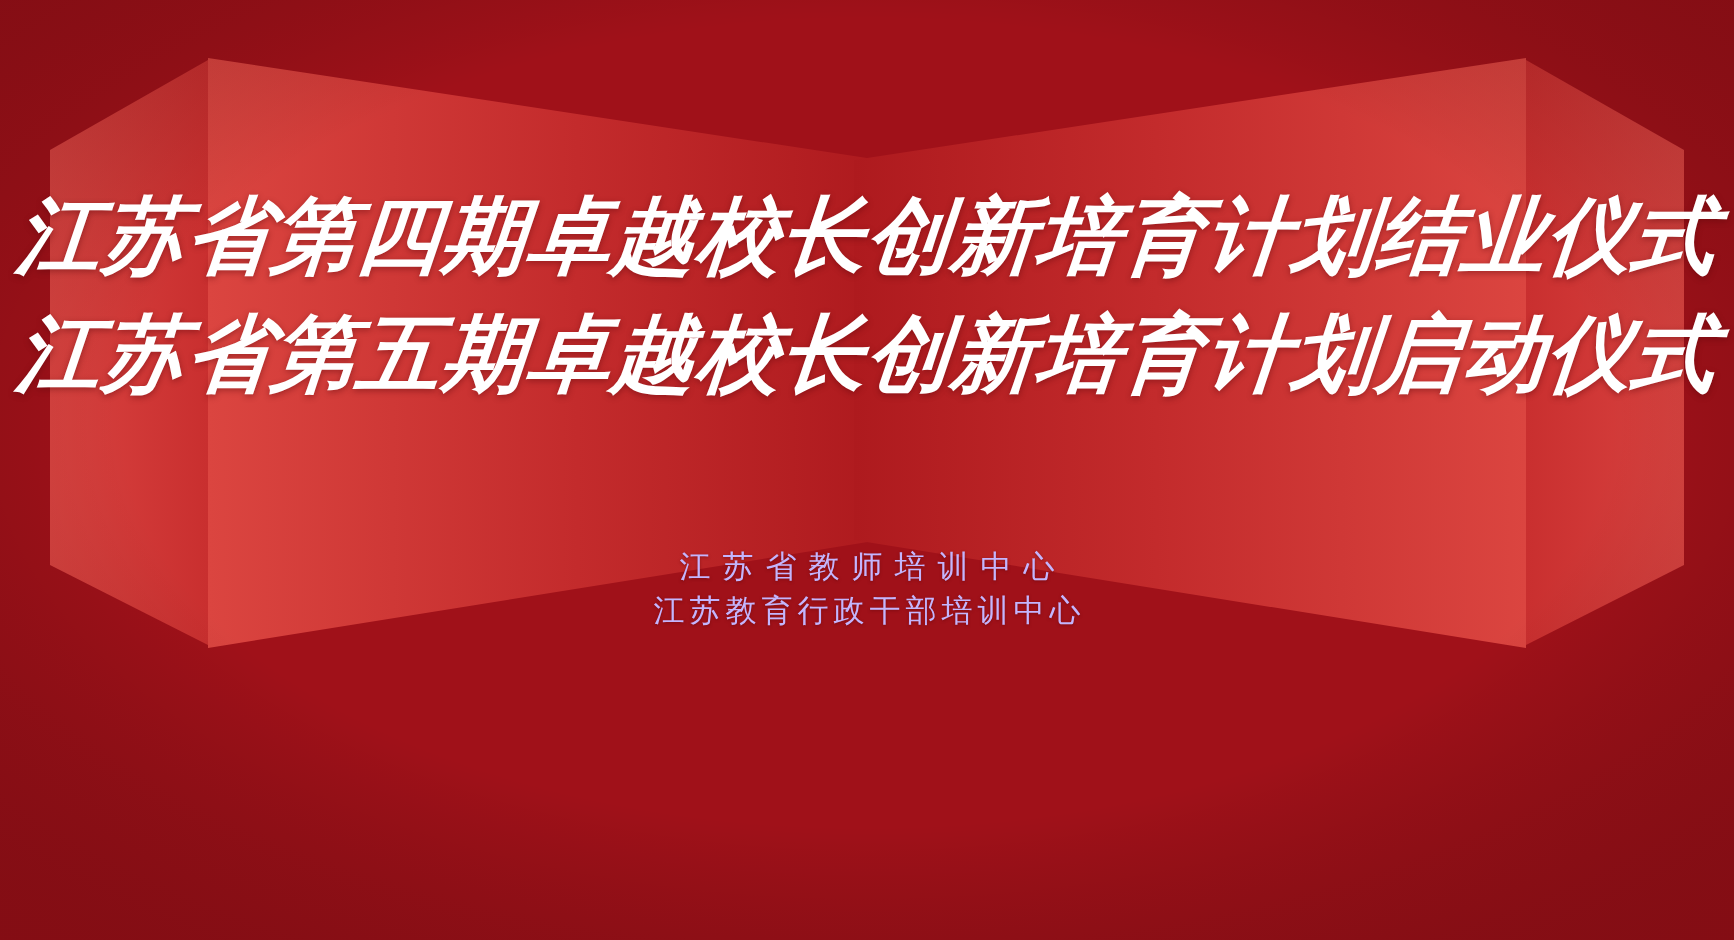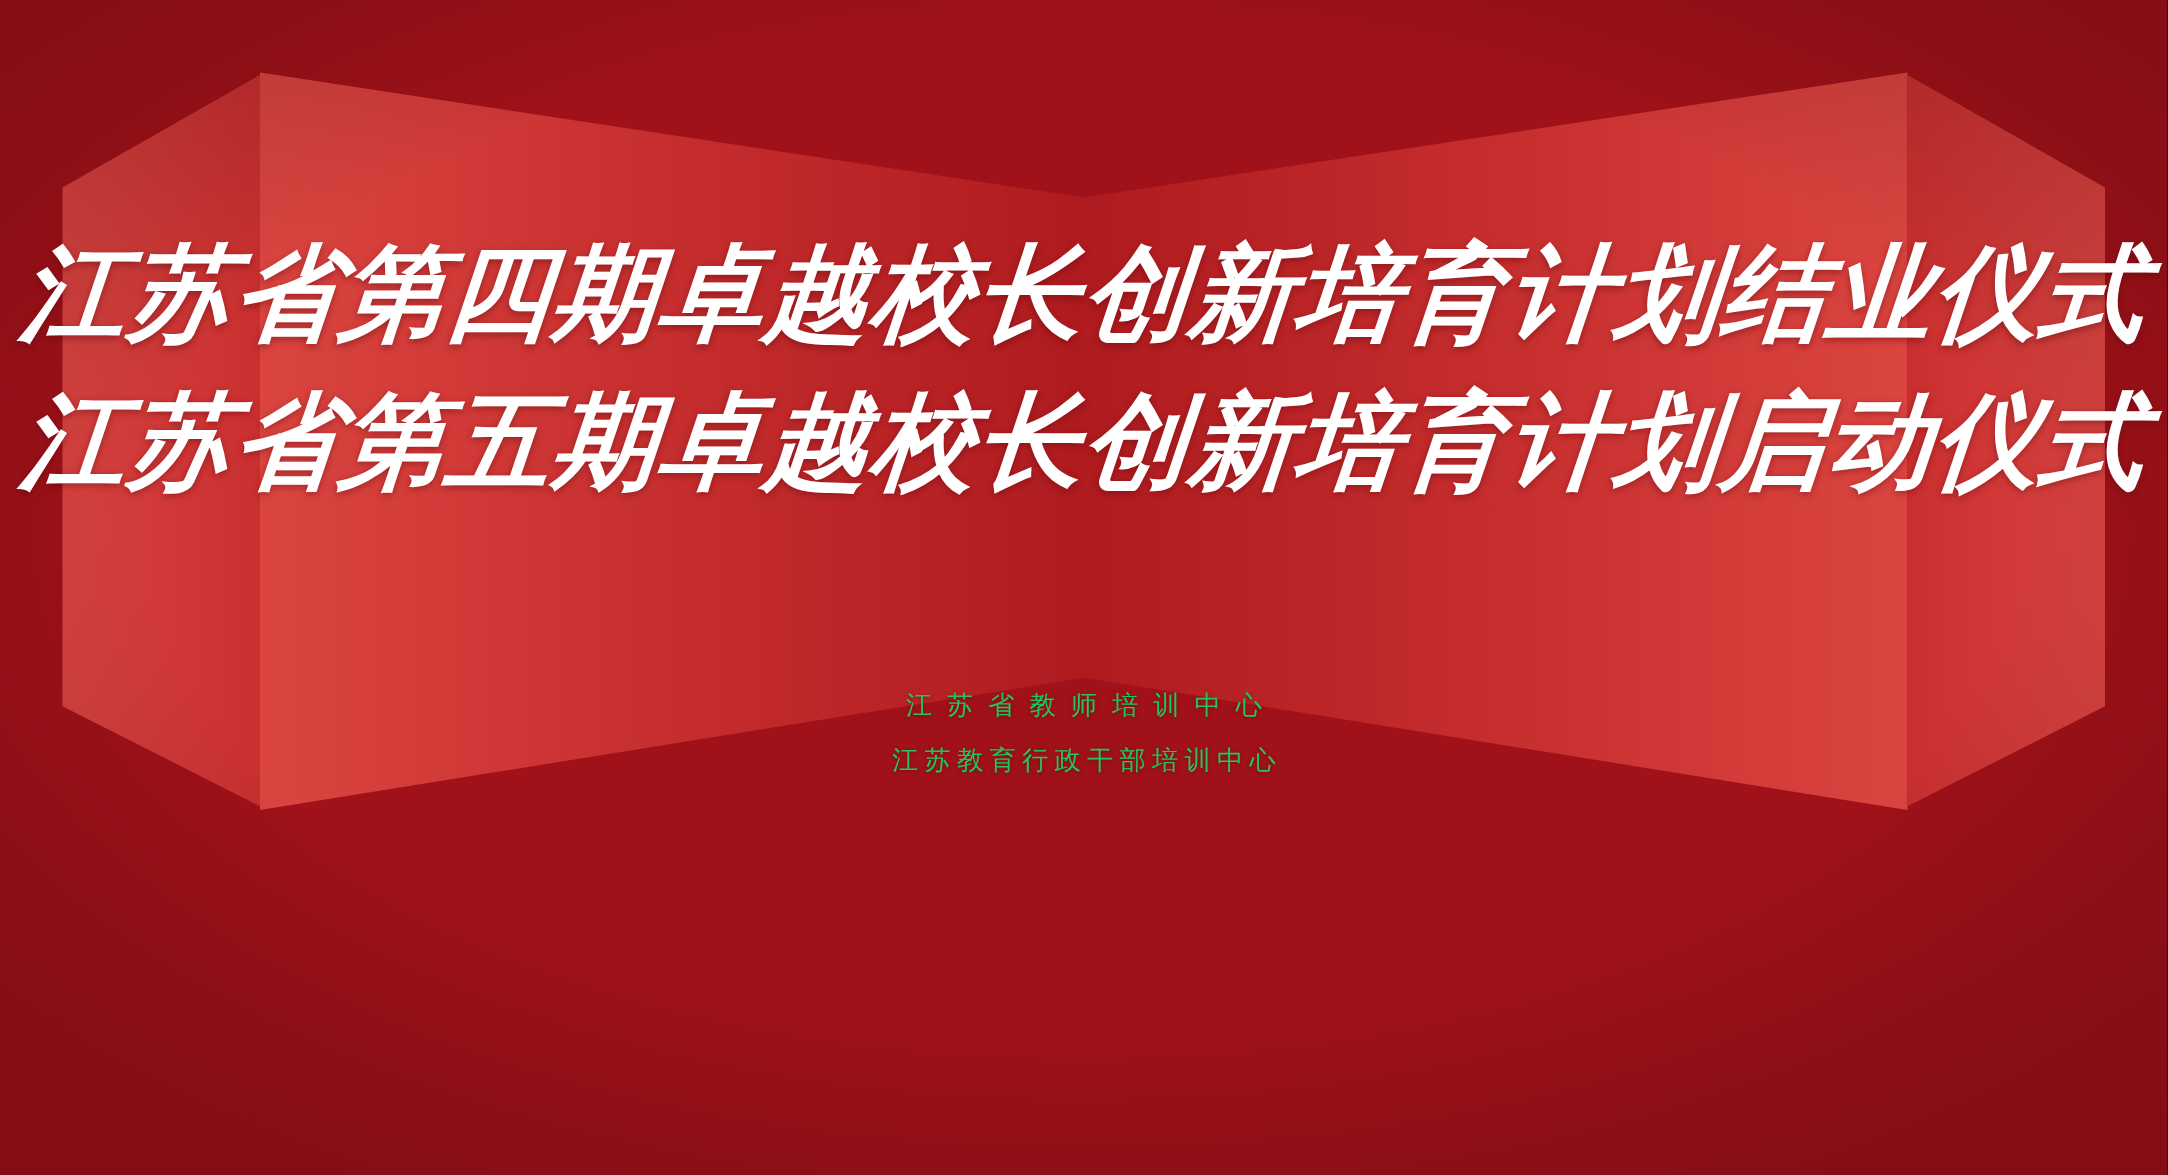--- a/index.html
+++ b/index.html
@@ -56,29 +56,28 @@
 
   .footer {
     position: absolute;
     top: 545px;
     left: 0;
     right: 0;
     text-align: center;
   }
 
   .footer-line {
-    color: #22c55e;
-    font-size: 21px;
+    color: #c4b5fd;
+    font-size: 31px;
     font-weight: 400;
     line-height: 44px;
     letter-spacing: 12px;
     text-indent: 12px;
     white-space: nowrap;
     text-shadow: 0 1px 3px rgba(90,6,10,0.5);
-    font-family: Liberation Mono, monospace;
   }
   .footer-line.tight {
     letter-spacing: 5px;
     text-indent: 5px;
   }
   .footer-line.date {
     letter-spacing: 13px;
     text-indent: 13px;
   }
 </style>

